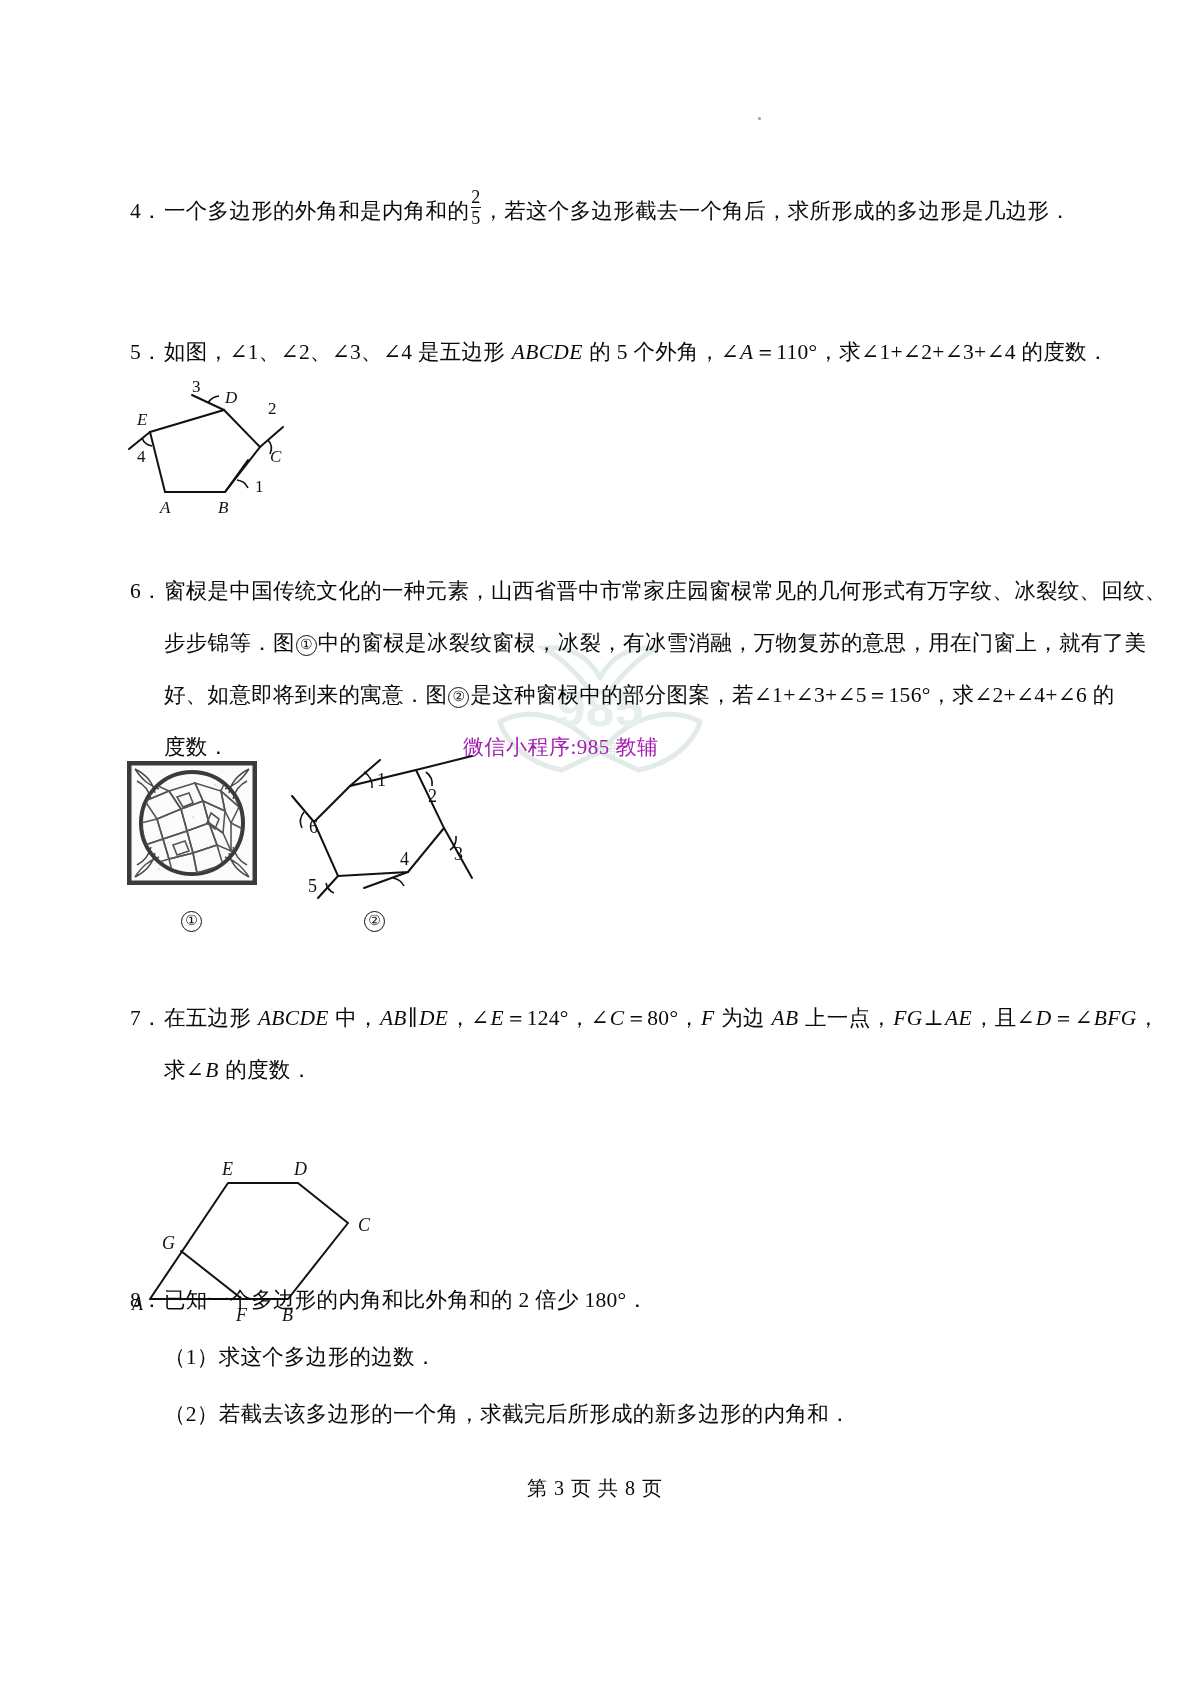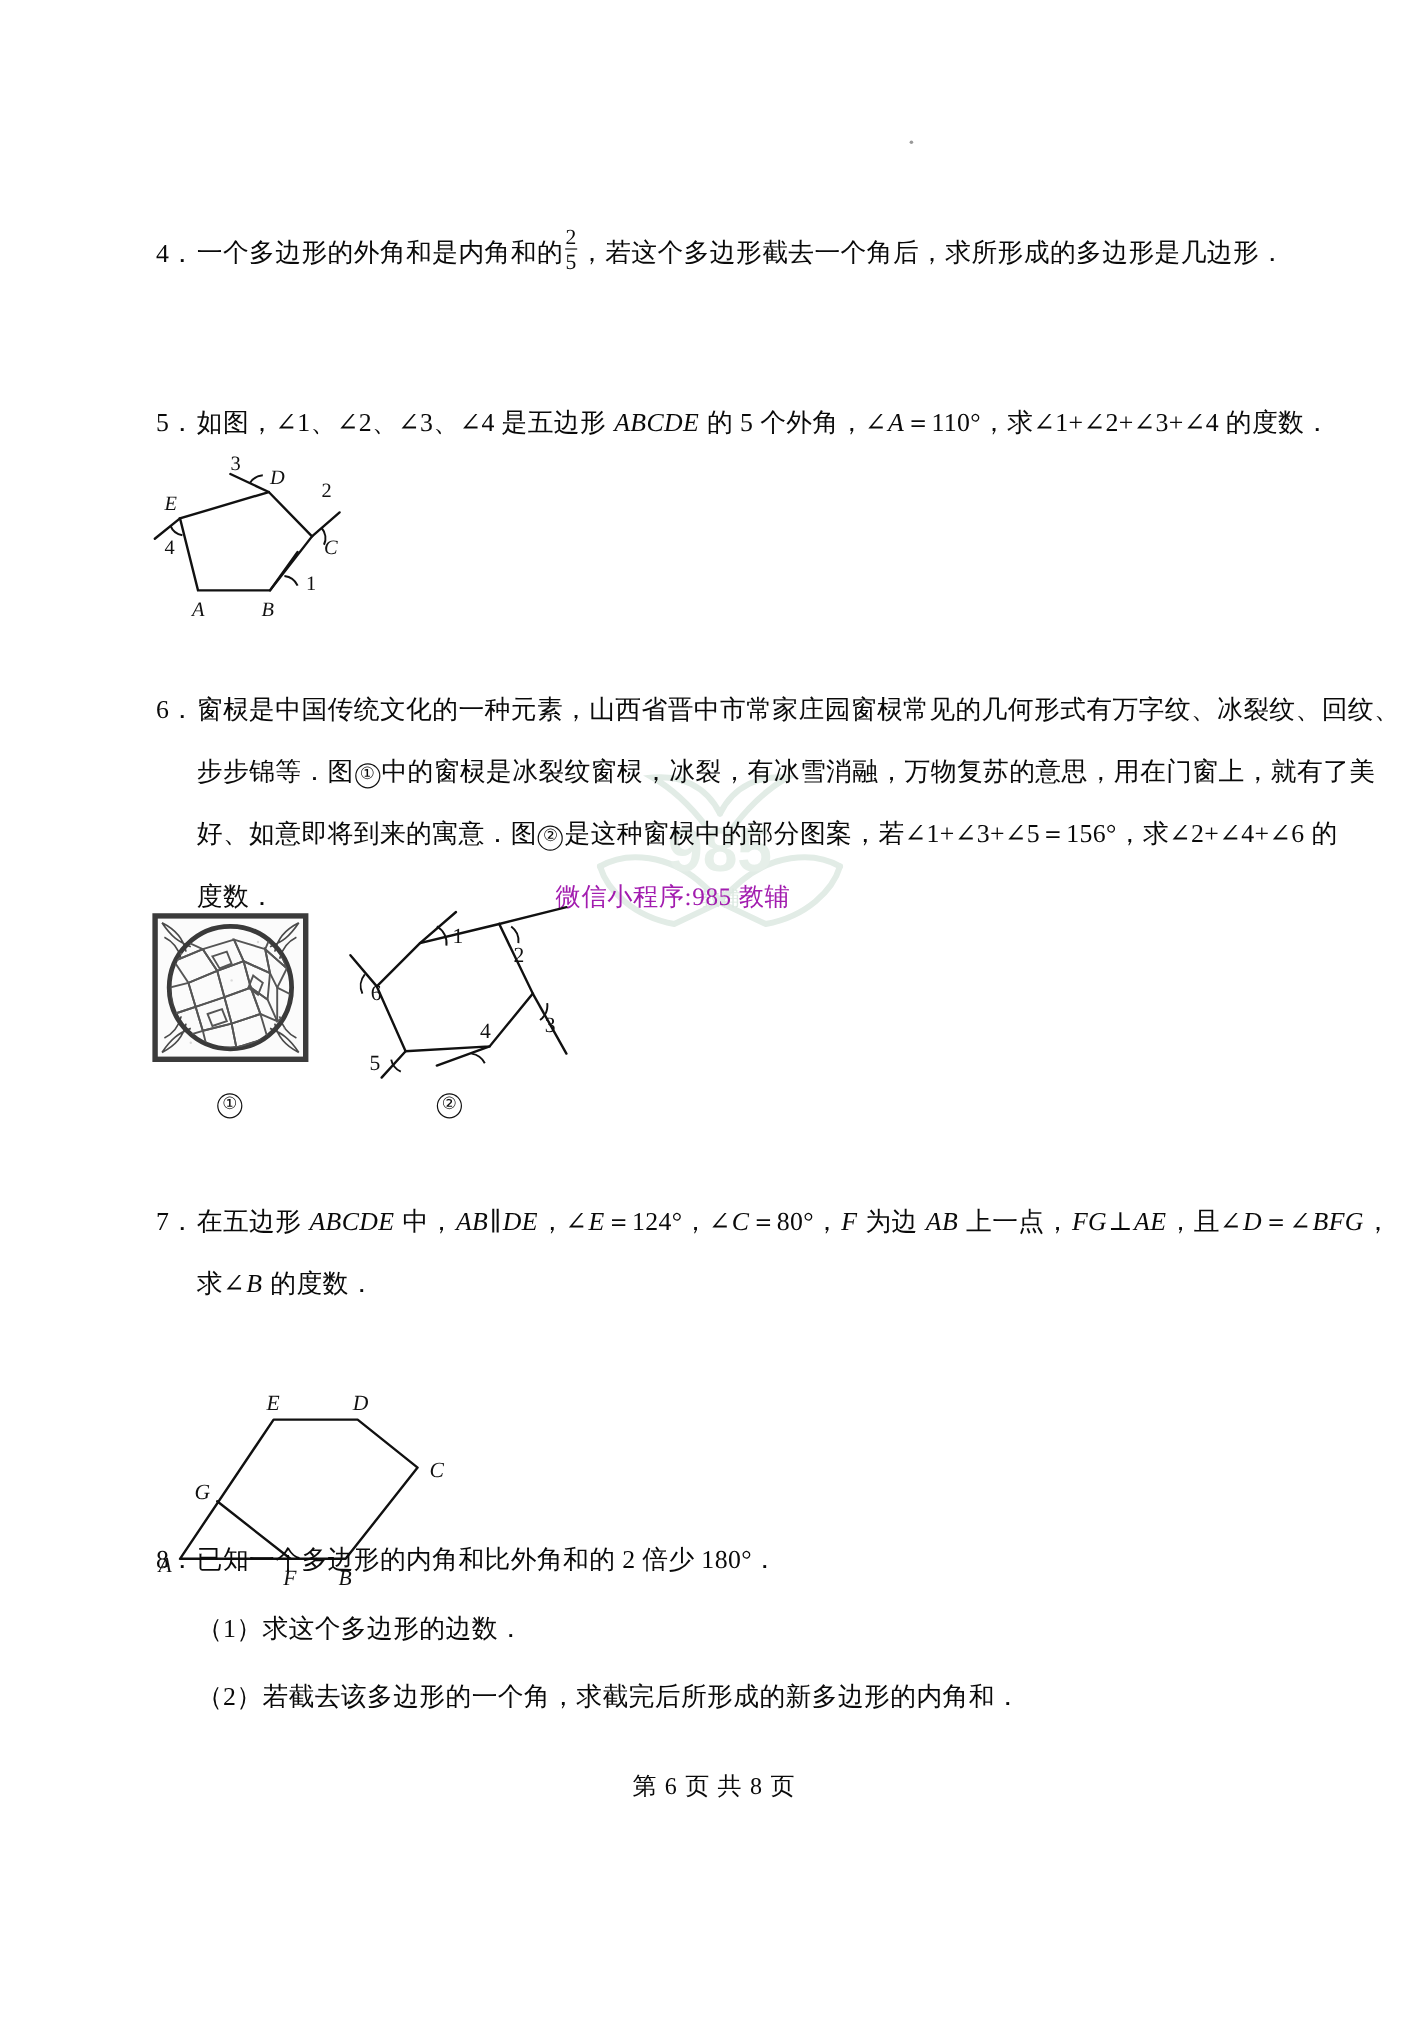--- a/index.html
+++ b/index.html
@@ -365,15 +365,15 @@
       <span class="q-num">8．</span><span>已知一个多边形的内角和比外角和的 2 倍少 180°．</span>
     </div>
     <div class="q-line" style="margin-top:27px;">
       <span class="indent"></span><span>（1）求这个多边形的边数．</span>
     </div>
     <div class="q-line" style="margin-top:27px;">
       <span class="indent"></span><span>（2）若截去该多边形的一个角，求截完后所形成的新多边形的内角和．</span>
     </div>
   </div>
 
-  <div class="footer">第 6 页 共 8 页</div>
+  <div class="footer">第 3 页 共 8 页</div>
 
 </div>
 
 </body></html>

